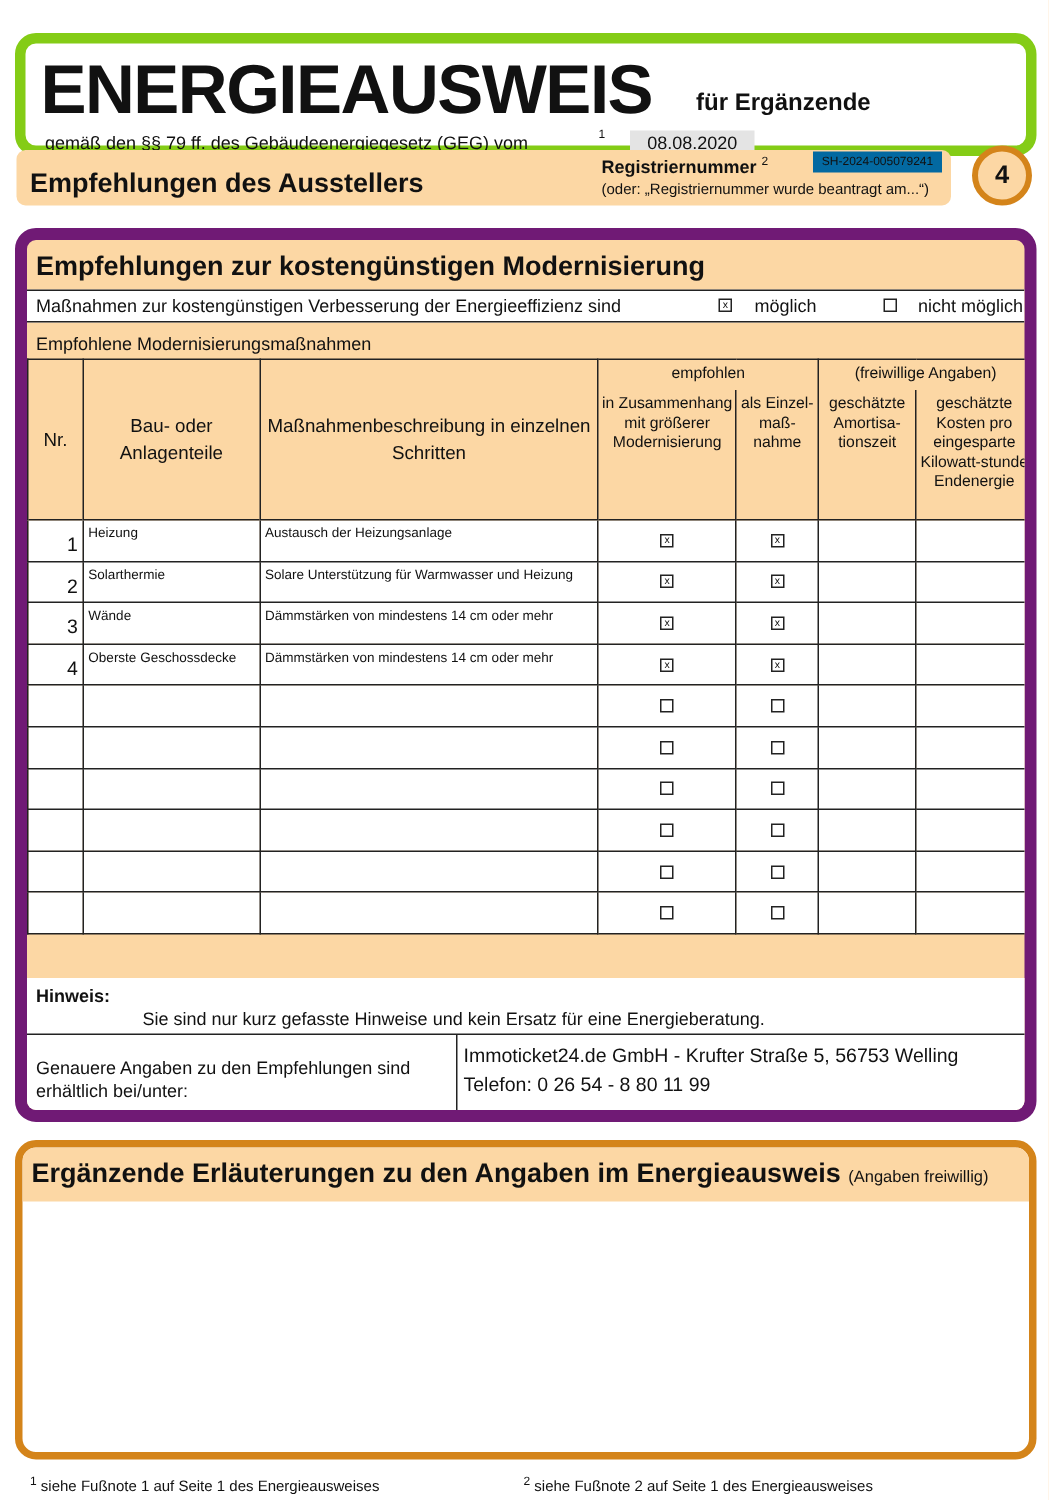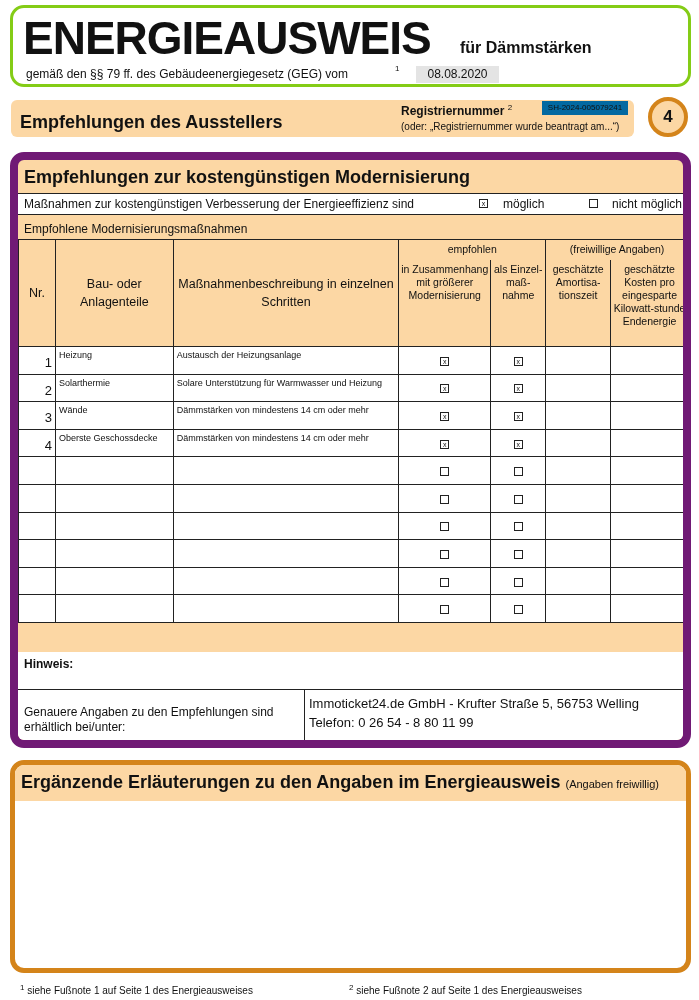--- a/index.html
+++ b/index.html
@@ -1,22 +1,22 @@
 <!DOCTYPE html>
 <html><head>
 <meta charset="utf-8">
 <style>
   * { box-sizing: border-box; margin: 0; padding: 0; }
   html, body { width: 699px; height: 1000px; background: #ffffff; overflow: hidden; }
   body { font-family: "Liberation Sans", sans-serif; color: #111; position: relative; }
 
   
   .title-box {
-    position: absolute; left: 10px; top: 5px; width: 681px; height: 82px;
-    border: 3px solid #84cc16; border-radius: 14px; background: #fff;
+    position: absolute; left: 10px; top: 22px; width: 681px; height: 82px;
+    border: 7px solid #84cc16; border-radius: 14px; background: #fff;
   }
   .title-main {
     position: absolute; left: 10px; top: 4px;
     font-size: 46px; font-weight: bold; letter-spacing: -1px; line-height: 52px;
   }
   .title-sub {
     position: absolute; left: 447px; top: 31px;
     font-size: 16px; font-weight: bold;
   }
   .title-law {
@@ -150,21 +150,21 @@
   .foot { position: absolute; top: 983px; font-size: 10px; }
   .foot sup { font-size: 8px; }
   .foot1 { left: 20px; }
   .foot2 { left: 349px; }
 </style>
 </head>
 <body>
 
 <div class="title-box">
   <div class="title-main">ENERGIEAUSWEIS</div>
-  <div class="title-sub">für Dämmstärken</div>
+  <div class="title-sub">für Ergänzende</div>
   <div class="title-law">gemäß den §§ 79 ff. des Gebäudeenergiegesetz (GEG) vom</div>
   <div class="title-fn">1</div>
   <div class="title-date">08.08.2020</div>
 </div>
 
 <div class="header-band">
   <div class="header-title">Empfehlungen des Ausstellers</div>
   <div class="reg-label">
     <span>Registriernummer</span>
     <sup>2</sup>
@@ -302,20 +302,21 @@
           <td class="chk"><span class="cbx"></span></td>
           <td class="txt"></td>
           <td class="txt"></td>
         </tr>
       </tbody>
   </table>
 
 
   <div class="hint-row">
     <span class="hint-lbl">Hinweis:</span>
+    <span class="hint-l2">Sie sind nur kurz gefasste Hinweise und kein Ersatz für eine Energieberatung.</span>
   </div>
 
   <div class="contact-row">
     <div class="contact-lbl">Genauere Angaben zu den Empfehlungen sind erhältlich bei/unter:</div>
     <div class="contact-div"></div>
     <div class="contact-l1">Immoticket24.de GmbH - Krufter Straße 5, 56753 Welling</div>
     <div class="contact-l2">Telefon: 0 26 54 - 8 80 11 99</div>
   </div>
 </div>
 

